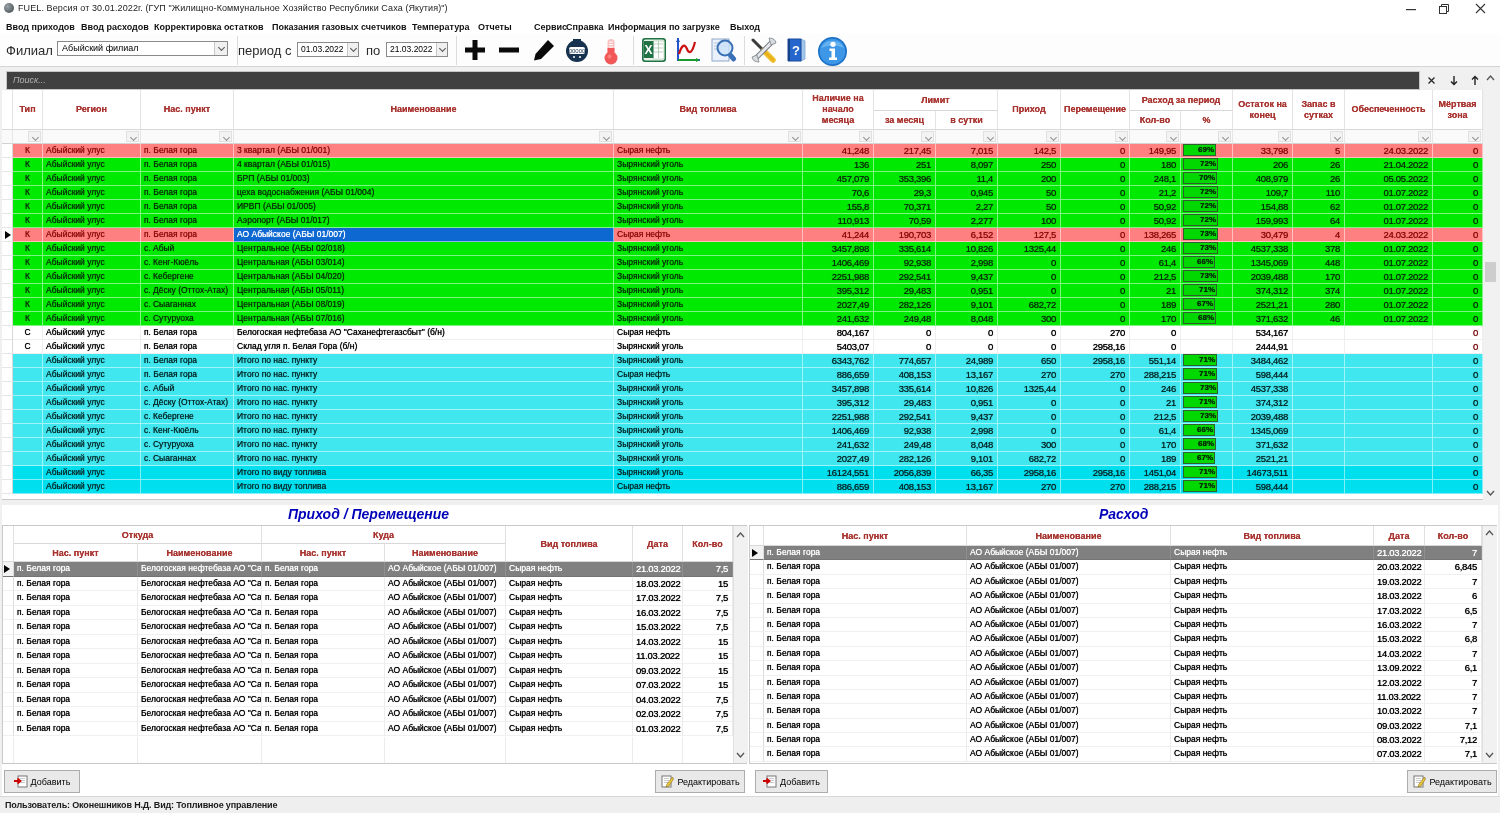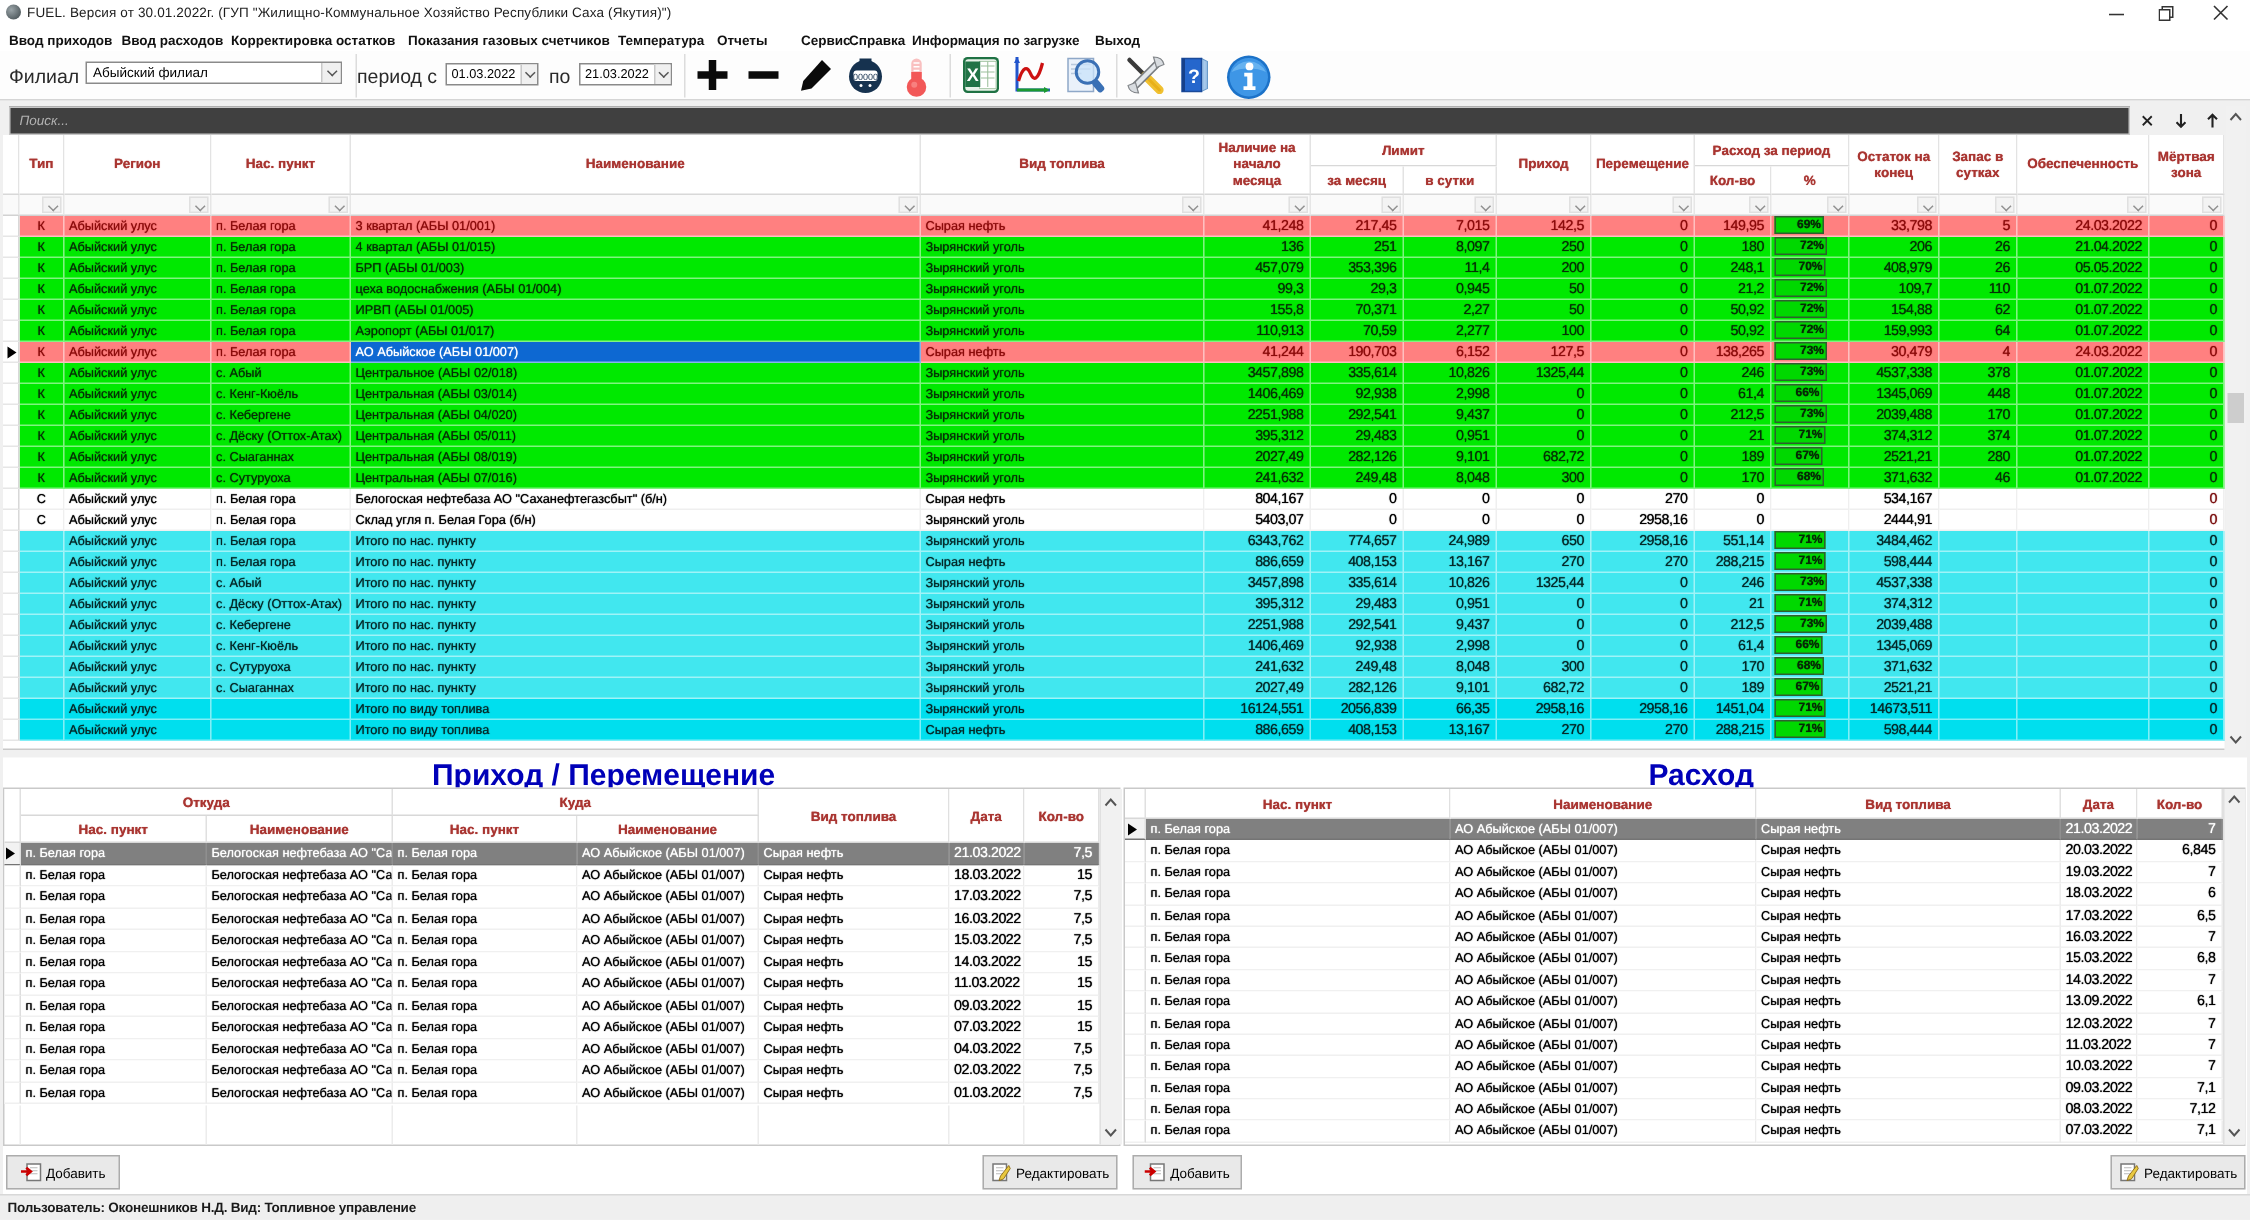--- a/index.html
+++ b/index.html
@@ -41,21 +41,21 @@
 .white>div{background:#FFFFFF;color:#000;border-right:1px solid #EFEFEF;border-bottom:1px solid #EFEFEF;}
 .cyan>div{background:#41E7EF;color:#032828;}
 .cyan2>div{background:#00DFEE;color:#032828;}
 .selcell{background:#0D68D2 !important;color:#FFFFFF !important;}
 .pctbox{margin:0 0 0 2px;height:12px;background:#00D800;border:1px solid #2F5F2F;font-size:8px;line-height:10px;text-align:right;color:#062806;font-weight:bold;padding-right:1px;}
 .tri{width:0;height:0;border-top:4px solid transparent;border-bottom:4px solid transparent;border-left:6px solid #000;position:absolute;left:3px;top:3px;}
 
 .sbar{background:#F1F1F1;}
 .sthumb{position:absolute;left:1px;width:11px;background:#CDCDCD;}
 
-.ptitle{position:absolute;font-size:20px;font-weight:bold;color:#0000B8;white-space:nowrap;}
+.ptitle{position:absolute;font-size:14px;font-weight:bold;font-style:italic;color:#0000B8;white-space:nowrap;}
 .panel{position:absolute;background:#FFFFFF;border:1px solid #C9C9C9;}
 .ph{position:absolute;font-size:9px;font-weight:bold;color:#A93531;text-shadow:0 0 0.5px currentColor;text-align:center;border-right:1px solid #E0E0E0;border-bottom:1px solid #D8D8D8;display:flex;align-items:center;justify-content:center;background:#FFF;}
 .prow{display:grid;font-size:8.5px;line-height:13.5px;text-shadow:0 0 0.7px currentColor;}
 .prow>div{overflow:hidden;white-space:nowrap;border-right:1px solid #ECECEC;border-bottom:1px solid #F0F0F0;padding:0 3px;background:#FFF;color:#000;}
 .prow>div.num{text-align:right;padding-right:4px;font-size:9.5px;letter-spacing:-0.3px;}
 .prow.gsel>div{background:#808080;color:#FFF;border-right:1px solid #8F8F8F;border-bottom:1px solid #747474;}
 .prow>div.ind{background:#FFF;border-right:1px solid #DDD;position:relative;padding:0;}
 .prow.gsel>div.ind{background:#F2F2F2;}
 
 .wbtn{position:absolute;top:770px;height:23px;background:#E9E9E9;border:1px solid #ACACAC;font-size:9px;color:#000;display:flex;align-items:center;justify-content:center;gap:3px;}
@@ -314,21 +314,21 @@
 <div class="num">05.05.2022</div>
 <div class="num">0</div>
 </div>
 <div class="grow dr green">
 <div class="ind"></div>
 <div class="ctr">К</div>
 <div>Абыйский улус</div>
 <div>п. Белая гора</div>
 <div>цеха водоснабжения (АБЫ 01/004)</div>
 <div>Зырянский уголь</div>
-<div class="num">99,3</div>
+<div class="num">70,6</div>
 <div class="num">29,3</div>
 <div class="num">0,945</div>
 <div class="num">50</div>
 <div class="num">0</div>
 <div class="num">21,2</div>
 <div style="padding:0">
         <div class="pctbox" style="width:35px">72%</div>
       </div>
 <div class="num">109,7</div>
 <div class="num">110</div>

